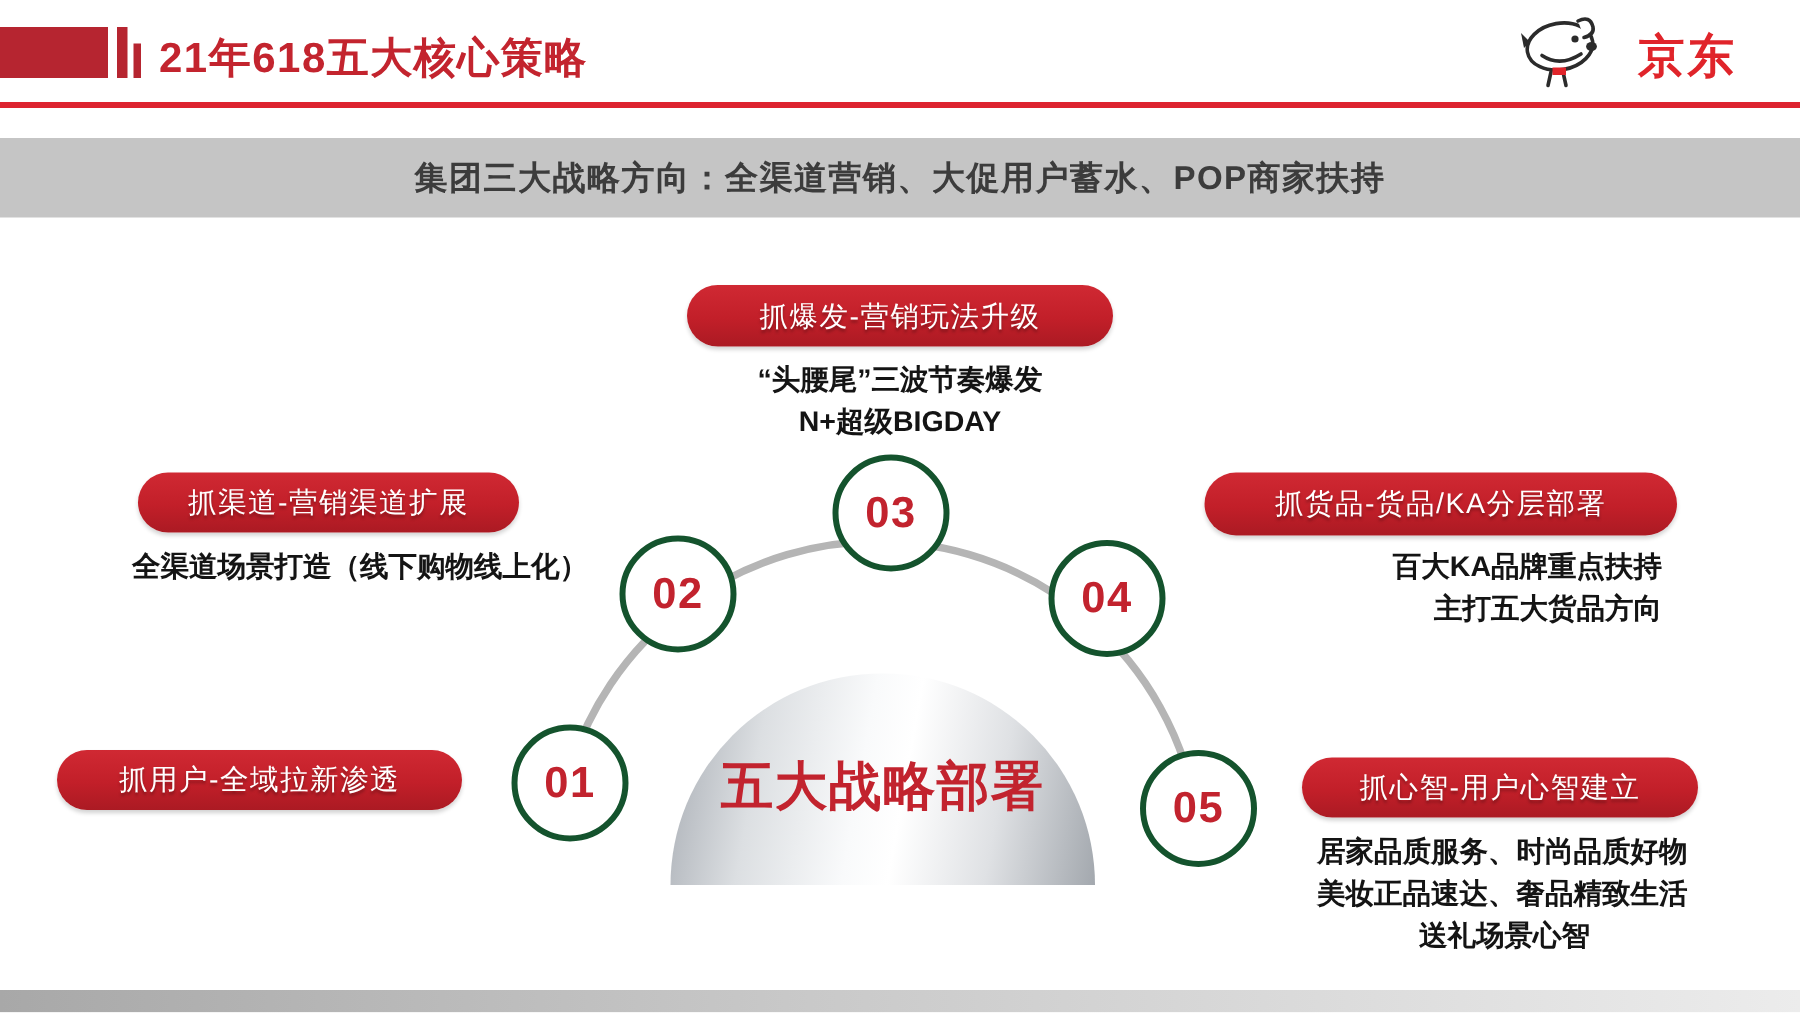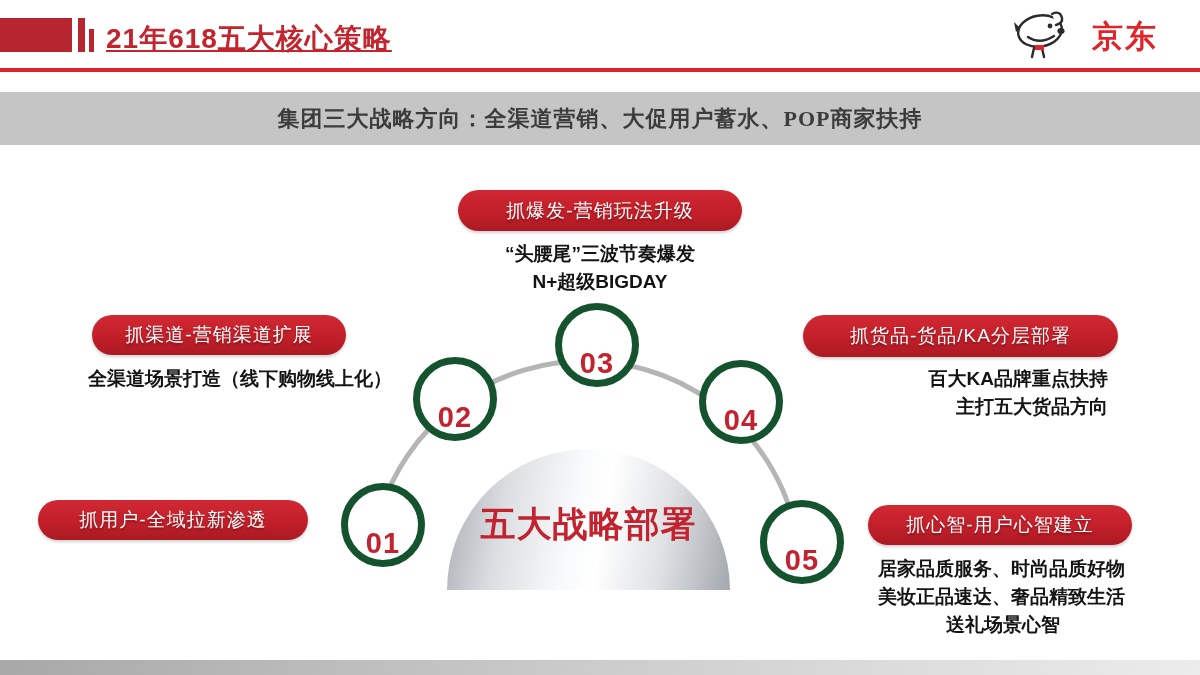--- a/index.html
+++ b/index.html
@@ -6,45 +6,45 @@
   #slide{
     position:relative;width:1200px;height:675px;overflow:hidden;background:#fff;
     font-family:"Liberation Sans","DejaVu Sans",sans-serif;
   }
   
   .hdr-block{position:absolute;left:0;top:18px;width:72px;height:34px;background:#b62530;}
   .hdr-bar1{position:absolute;left:78px;top:18px;width:7px;height:34px;background:#b62530;}
   .hdr-bar2{position:absolute;left:89px;top:29px;width:5px;height:23px;background:#b62530;}
   .hdr-title{
     position:absolute;left:106px;top:20px;font-size:28px;font-weight:bold;color:#c3242e;
-    letter-spacing:1px;white-space:nowrap;text-decoration:underline;
+    letter-spacing:1px;white-space:nowrap;
   }
   .hdr-line{position:absolute;left:0;top:68px;width:1200px;height:4px;background:#dd2330;}
   .logo{position:absolute;right:42px;top:6px;display:flex;align-items:center;gap:20px;}
   .logo-text{font-size:31px;font-weight:bold;color:#e0242a;letter-spacing:2px;}
   
   .banner{
     position:absolute;left:0;top:92px;width:1200px;height:53px;background:#c5c5c5;
     display:flex;align-items:center;justify-content:center;
   }
-  .banner-text{font-size:22px;font-weight:bold;color:#3c3c3c;letter-spacing:1px;font-family:Liberation Serif, serif;}
+  .banner-text{font-size:22px;font-weight:bold;color:#3c3c3c;letter-spacing:1px;}
   
   .arc-svg{position:absolute;left:0;top:0;width:1200px;height:675px;z-index:1;pointer-events:none;}
   .dome{
     position:absolute;left:447px;top:449px;width:283px;height:141px;z-index:2;
     border-radius:142px 142px 0 0;
     background:linear-gradient(100deg,#a6abb2 0%,#dcdfe2 22%,#f9fafb 45%,#ffffff 55%,#dfe1e4 76%,#a3a8ae 100%);
   }
   .dome-label{
     position:absolute;left:447px;top:501px;width:283px;z-index:2;text-align:center;
     font-size:35px;font-weight:bold;color:#c2232e;letter-spacing:1px;white-space:nowrap;
   }
   .node{
     position:absolute;z-index:3;width:70px;height:70px;border-radius:50%;
-    background:#fff;border:7px solid #14532d;display:flex;align-items:flex-end;justify-content:center;
+    background:#fff;border:4px solid #14532d;display:flex;align-items:center;justify-content:center;
   }
   .node span{font-size:29px;font-weight:bold;color:#c2232e;letter-spacing:1px;}
   .n01{left:341px;top:483px;}
   .n02{left:413px;top:357px;}
   .n03{left:555px;top:303px;}
   .n04{left:699px;top:360px;}
   .n05{left:760px;top:500px;}
   
   .pill{
     position:absolute;z-index:4;border-radius:22px;

